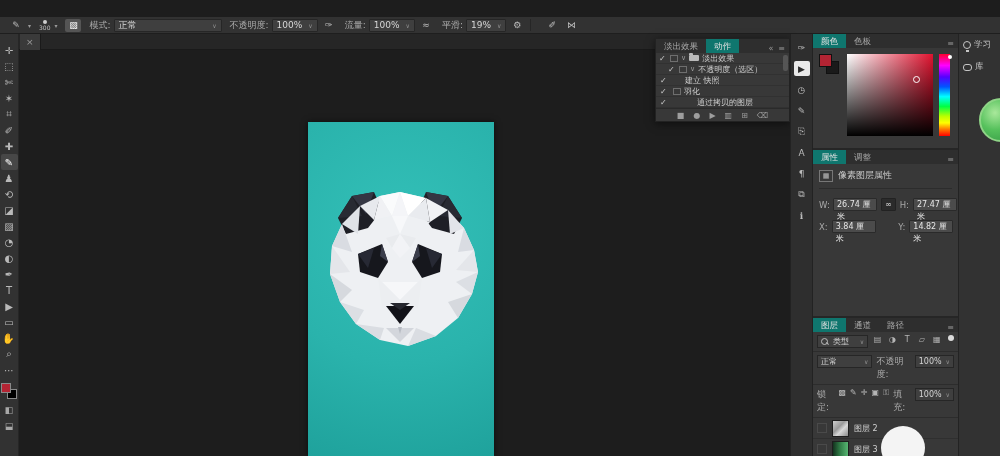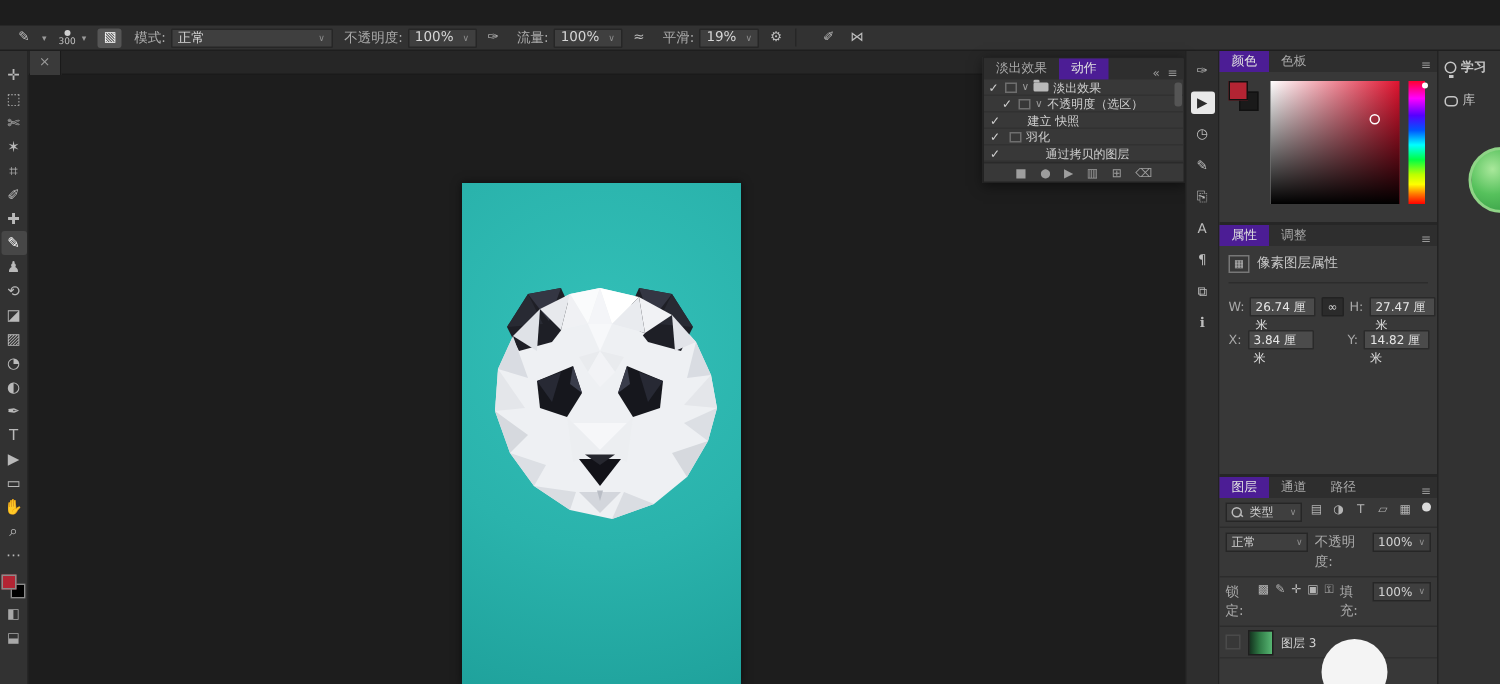--- a/index.html
+++ b/index.html
@@ -41,21 +41,21 @@
 
   
   .canvas-area { position:absolute; left:19px; top:50px; width:771px; height:406px; background:#1d1d1d; }
   .canvas { position:absolute; left:289px; top:72px; width:186px; height:334px; background:radial-gradient(circle at 50% 32%, #33c0b8 0%, #2ab3ac 55%, #1fa29c 100%); box-shadow:0 0 6px rgba(0,0,0,.6); }
   .canvas svg { display:block; }
 
   
   .float-panel { position:absolute; left:655px; top:38px; width:135px; height:84px; background:#383838; border:1px solid #222; box-shadow:0 2px 8px rgba(0,0,0,.5); }
   .panel-tabs { height:14px; background:#2e2e2e; display:flex; align-items:flex-end; }
   .panel-tab { padding:0 8px; height:14px; line-height:14px; font-size:8.5px; color:#a8a8a8; }
-  .panel-tab.active { background:#4c1d95; color:#e0e0e0; }
+  .panel-tab.active { background:#0f766e; color:#e0e0e0; }
   .panel-chrome { margin-left:auto; display:flex; gap:5px; padding-right:4px; color:#9a9a9a; font-size:8px; align-items:center; }
   .action-list { position:relative; height:55px; overflow:hidden; }
   .action-row { height:11px; display:flex; align-items:center; border-bottom:1px solid #313131; gap:3px; padding-left:3px; }
   .a-check { color:#cfcfcf; font-size:8px; width:8px; }
   .a-box { width:8px; height:7px; border:1px solid #6e6e6e; }
   .a-arrow { color:#9a9a9a; font-size:7px; }
   .a-folder { width:10px; height:6px; background:#b9b9b9; border-radius:1px; position:relative; }
   .a-folder:before { content:""; position:absolute; left:0; top:-2px; width:4px; height:2px; background:#b9b9b9; border-radius:1px 1px 0 0; }
   .a-label { font-size:8px; color:#cfcfcf; white-space:nowrap; }
   .action-scroll { position:absolute; right:1px; top:2px; width:5px; height:16px; background:#555; border-radius:2px; }
@@ -98,21 +98,21 @@
   .layer-list { position:relative; }
   .layer-row { height:21px; display:flex; align-items:center; border-bottom:1px solid #2f2f2f; gap:5px; padding-left:4px; }
   .eyebox { width:10px; height:10px; border:1px solid #4a4a4a; }
   .thumb { width:17px; height:17px; border:1px solid #1e1e1e; }
   .thumb.gray { background:linear-gradient(135deg,#cfcfcf 0%,#9a9a9a 40%,#d8d8d8 60%,#8b8b8b 100%); }
   .thumb.green { background:linear-gradient(90deg,#14331f 0%,#2f7a45 45%,#57b572 100%); }
   .layer-name { font-size:8px; color:#d2d2d2; white-space:nowrap; }
 
   
   .fardock { position:absolute; left:958px; top:34px; width:42px; height:422px; background:#323232; border-left:1px solid #232323; }
-  .learn-btn { display:flex; align-items:center; gap:3px; padding:5px 0 0 4px; color:#c5c5c5; font-size:8.5px;font-weight:bold; }
+  .learn-btn { display:flex; align-items:center; gap:3px; padding:5px 0 0 4px; color:#c5c5c5; font-size:8.5px; }
   .bulb { width:8px; height:8px; border:1px solid #c5c5c5; border-radius:50%; position:relative; }
   .bulb:after { content:""; position:absolute; left:2px; top:8px; width:3px; height:2px; background:#c5c5c5; }
   .lib-btn { display:flex; align-items:center; gap:3px; padding:10px 0 0 4px; color:#c5c5c5; font-size:8.5px; }
   .lib-ic { width:9px; height:7px; border:1px solid #c5c5c5; border-radius:3px; }
   .green-orb { position:absolute; left:20px; top:64px; width:44px; height:44px; border-radius:50%; background:radial-gradient(circle at 35% 32%, #a9e89b 0%, #56c15c 45%, #2f9340 100%); border:2px solid #8fd487; }
 
   .brush-cursor { position:absolute; left:881px; top:426px; width:44px; height:44px; border-radius:50%; background:#f4f4f4; }
 </style>
 </head>
 <body>
@@ -422,20 +422,25 @@
         <span class="lock-ic">⚿</span>
         <span class="opt-label">填充:</span>
         <div class="mini-dd">
           <span>100%</span>
           <span class="dd-caret" style="font-size:6px;color:#8f8f8f">∨</span>
         </div>
       </div>
       <div class="layer-list">
         <div class="layer-row">
           <span class="eyebox"></span>
+          <span class="thumb gray"></span>
+          <span class="layer-name">图层 2</span>
+        </div>
+        <div class="layer-row">
+          <span class="eyebox"></span>
           <span class="thumb green"></span>
           <span class="layer-name">图层 3</span>
         </div>
 
       </div>
     </div>
   </div>
 
   <div class="fardock">
     <div class="learn-btn">

